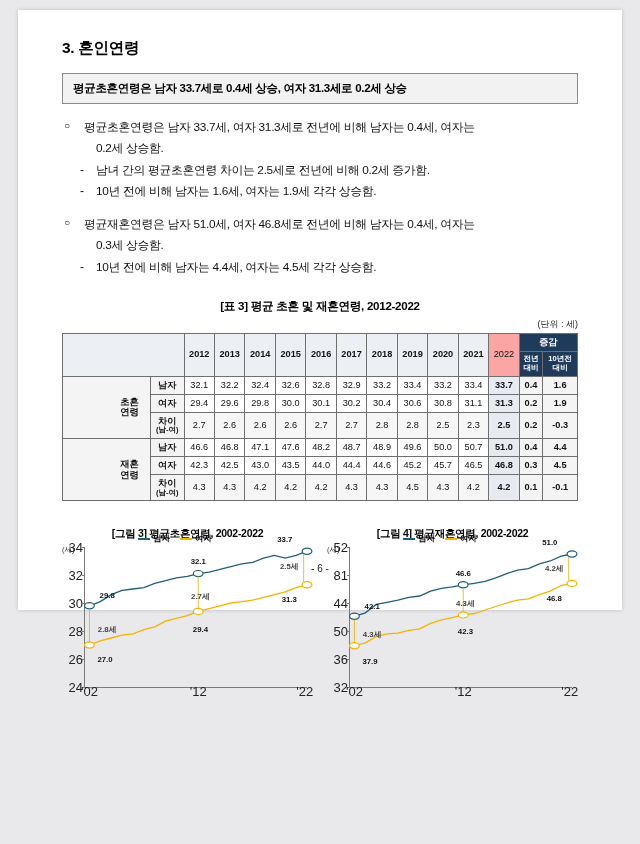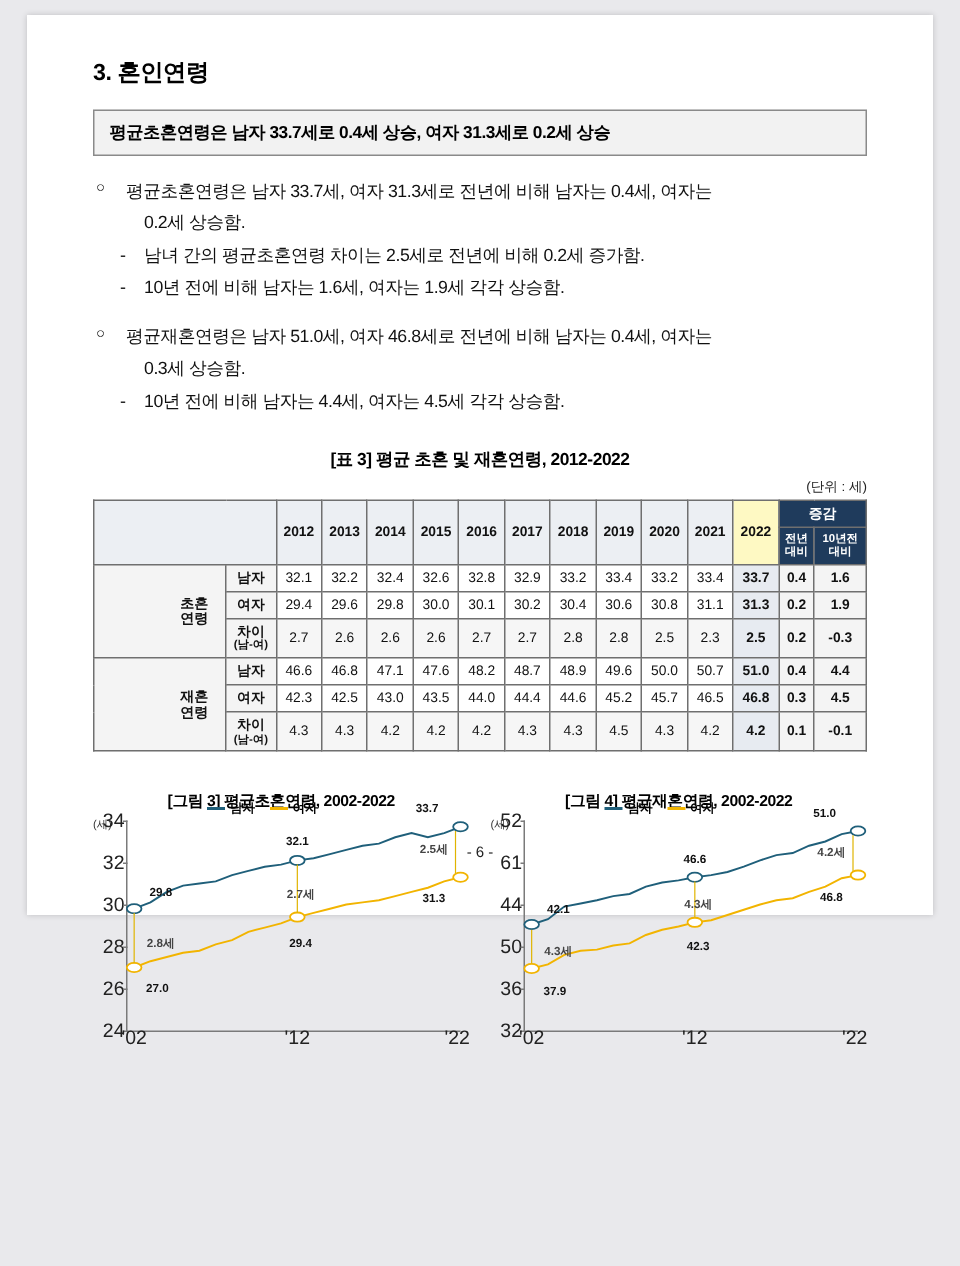--- a/index.html
+++ b/index.html
@@ -76,21 +76,21 @@
   }
   table.main thead th {
     background:#eceff3;
     font-weight:bold;
     font-size:9.2px;
   }
   table.main thead th.dark {
     background:#1f3b5c; color:#fff;
   }
   table.main thead th.y2022 {
-    background:#fef9c3; font-weight:bold;
+    background:#fca5a5; font-weight:normal;
   }
   table.main tbody td.rowhead {
     background:#f4f4f4; font-weight:bold; font-size:9.2px;
   }
   table.main tbody td.grouphead {
     background:#f4f4f4; font-weight:bold; font-size:9.6px;padding-left:47px;
   }
   table.main tbody td.v2022 {
     background:#e7ebf1; font-weight:bold;
   }
@@ -379,21 +379,21 @@
 
       <div class="chart-col">
         <div class="chart-title">[그림 4] 평균재혼연령, 2002-2022</div>
         <div style="position:relative;">
           <div class="axis-unit" style="left:0px; top:-2px;">(세)</div>
           <div class="chart-box">
             <div class="ytick" style="top:100%;">32</div>
             <div class="ytick" style="top:80%;">36</div>
             <div class="ytick" style="top:60%;">50</div>
             <div class="ytick" style="top:40%;">44</div>
-            <div class="ytick" style="top:20%;">61</div>
+            <div class="ytick" style="top:20%;">81</div>
             <div class="ytick" style="top:0%;">52</div>
             <div class="ytickmark" style="top:100%"></div>
               <div class="ytickmark" style="top:80%"></div>
             <div class="ytickmark" style="top:60%"></div>
               <div class="ytickmark" style="top:40%"></div>
             <div class="ytickmark" style="top:20%"></div>
               <div class="ytickmark" style="top:0%"></div>
 
             <svg class="series" viewBox="0 0 100 100" preserveAspectRatio="none">
               <polyline fill="none" stroke="#1f5f7a" stroke-width="1.3" vector-effect="non-scaling-stroke" points="2,49.5 6.9,47 11.8,41 16.7,39.5 21.6,38 26.5,36 31.4,35 36.3,31.5 41.2,29.5 46.1,28.5 51,27 55.9,26 60.8,24.5 65.7,22 70.6,19 75.5,16.5 80.4,15.5 85.3,12 90.2,10 95.1,6.5 100,5"></polyline>

